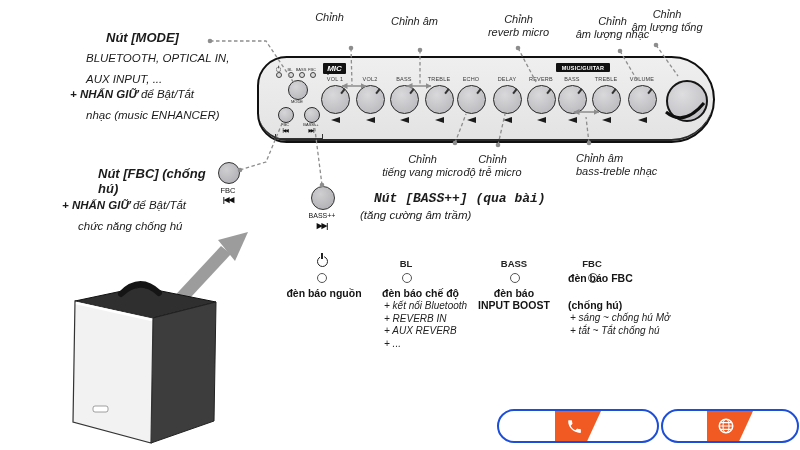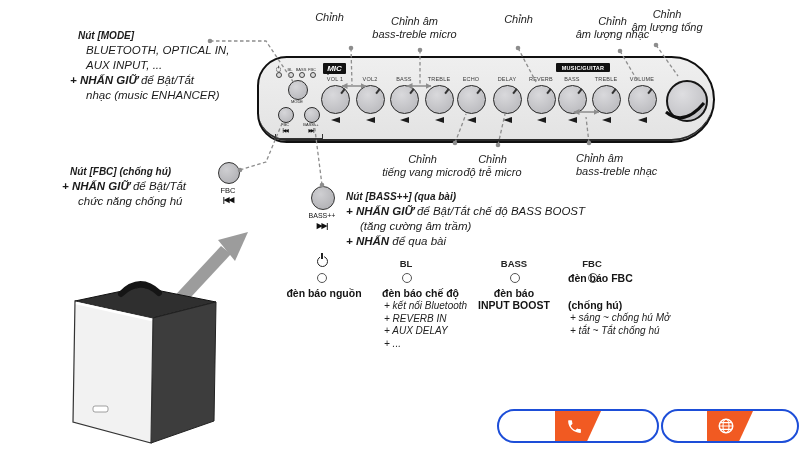--- a/index.html
+++ b/index.html
@@ -41,24 +41,24 @@
   .knob-min{width:0;height:0;margin:3px auto 0;
        border-top:3px solid transparent;border-bottom:3px solid transparent;
        border-right:9px solid #1c1c1c;}
   .knob-master{position:absolute;left:407px;top:22px;width:38px;height:38px;border-radius:50%;
        border:2px solid #161616;background:radial-gradient(circle at 38% 32%,#dedee1,#b9b9bd);}
 
   
   .callout{position:absolute;font-style:italic;font-size:11px;line-height:13px;
        text-align:center;color:#232323;z-index:3;}
   .note{position:absolute;font-style:italic;color:#1b1b1b;z-index:3;}
-  .note-title{font-weight:bold;font-size:10px;padding-left:8px;margin-bottom:2px;}
+  .note-title{font-weight:bold;font-size:13px;padding-left:8px;margin-bottom:2px;margin-left:28px;}
   .nl{font-size:11.5px;line-height:15px;}
   .nl .b{font-weight:bold;}
-  .ind{padding-left:16px;}
+  .ind{padding-left:16px;margin-top:6px;}
 
   .annot-circle{position:absolute;border-radius:50%;border:1.5px solid #333;
        background:radial-gradient(circle at 38% 32%,#cfcfd2,#ababaf);z-index:3;}
   .annot-lab{position:absolute;font-size:7.5px;color:#111;text-align:center;z-index:3;}
   .annot-ico{position:absolute;font-size:7.5px;font-weight:bold;color:#111;
        text-align:center;letter-spacing:-1px;z-index:3;}
 
   
   .leg-sym{position:absolute;font-size:9.5px;font-weight:600;color:#222;text-align:center;z-index:3;}
   .leg-circle{position:absolute;width:8px;height:8px;border:1.5px solid #555;border-radius:50%;z-index:3;}
@@ -159,24 +159,24 @@
       <div class="knob-min"></div>
   </div>
   <div class="knob-master"></div>
 </div>
 
 <div class="callout" style="left:272px;top:11px;width:115px;">
   <div>Chỉnh</div>
 </div>
 <div class="callout" style="left:357px;top:15px;width:115px;">
   <div>Chỉnh âm</div>
-  <div>bass-treble micro</div>
 </div>
 <div class="callout" style="left:461px;top:13px;width:115px;">
   <div>Chỉnh</div>
+  <div>reverb micro</div>
 </div>
 <div class="callout" style="left:555px;top:15px;width:115px;">
   <div>Chỉnh</div>
   <div>âm lượng nhạc</div>
 </div>
 <div class="callout" style="left:612px;top:8px;width:110px;">
   <div>Chỉnh</div>
   <div>âm lượng tổng</div>
 </div>
 
@@ -209,37 +209,35 @@
   <div class="note-title">Nút [FBC] (chống hú)</div>
   <div class="nl"><span class="b">+ NHẤN GIỮ</span><span> để Bật/Tắt</span></div>
   <div class="nl ind"><span>chức năng chống hú</span></div>
 </div>
 
 <div class="annot-circle" style="left:311px;top:186px;width:22px;height:22px;"></div>
 <div class="annot-lab" style="left:297px;top:212px;width:50px;font-size:7px;">BASS++</div>
 <div class="annot-ico" style="left:297px;top:221px;width:50px;">▶▶|</div>
 
 <div class="note" style="left:346px;top:191px;width:270px;">
-  <div class="note-title" style="padding-left:0;">Nút [BASS++] (qua bài)</div>
-  <div class="nl"><span class="b">+ NHẤN GIỮ</span><span> để Bật/Tắt chế độ BASS BOOST</span></div>
+  <div class="note-title" style="padding-left:0;font-family:Liberation Mono, monospace;">Nút [BASS++] (qua bài)</div>
   <div class="nl" style="padding-left:14px;"><span>(tăng cường âm trầm)</span></div>
-  <div class="nl"><span class="b">+ NHẤN</span><span> để qua bài</span></div>
 </div>
 
 <div class="leg-sym" style="left:314px;top:256px;width:16px;"><span class="pwr"></span></div>
 <div class="leg-circle" style="left:317px;top:273px;"></div>
 <div class="leg-title" style="left:280px;top:287px;width:88px;text-align:center;">đèn báo nguồn</div>
 
 <div class="leg-sym" style="left:394px;top:258px;width:24px;">BL</div>
 <div class="leg-circle" style="left:402px;top:273px;"></div>
 <div class="leg-title" style="left:382px;top:287px;">đèn báo chế độ</div>
 <div class="leg-items" style="left:384px;top:300px;">
   <div>+ kết nối Bluetooth</div>
   <div>+ REVERB IN</div>
-  <div>+ AUX DELAY</div>
+  <div>+ AUX REVERB</div>
   <div>+ ...</div>
 </div>
 
 <div class="leg-sym" style="left:490px;top:258px;width:48px;">BASS</div>
 <div class="leg-circle" style="left:510px;top:273px;"></div>
 <div class="leg-title" style="left:487px;top:287px;width:54px;text-align:center;">đèn báo</div>
 <div class="leg-title" style="left:478px;top:299px;width:72px;text-align:center;">INPUT BOOST</div>
 
 <div class="leg-sym" style="left:578px;top:258px;width:28px;">FBC</div>
 <div class="leg-circle" style="left:588px;top:273px;"></div>

